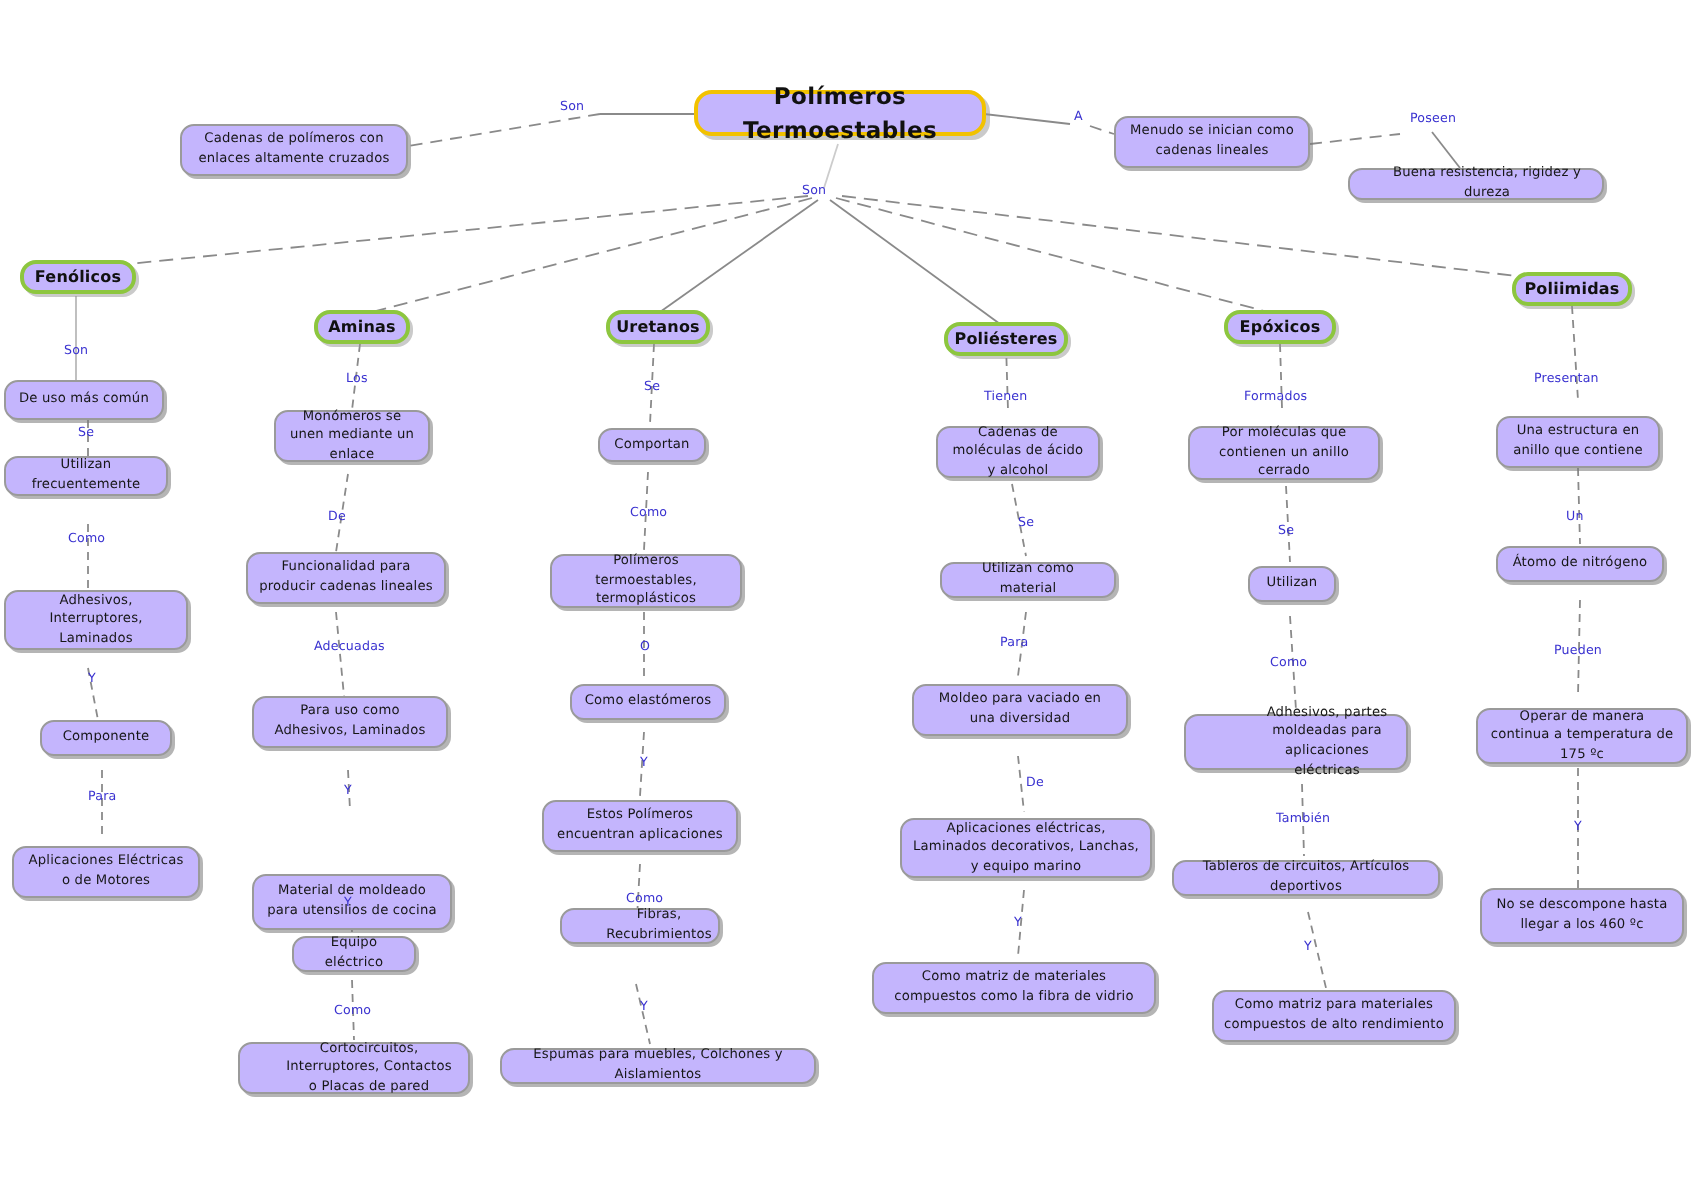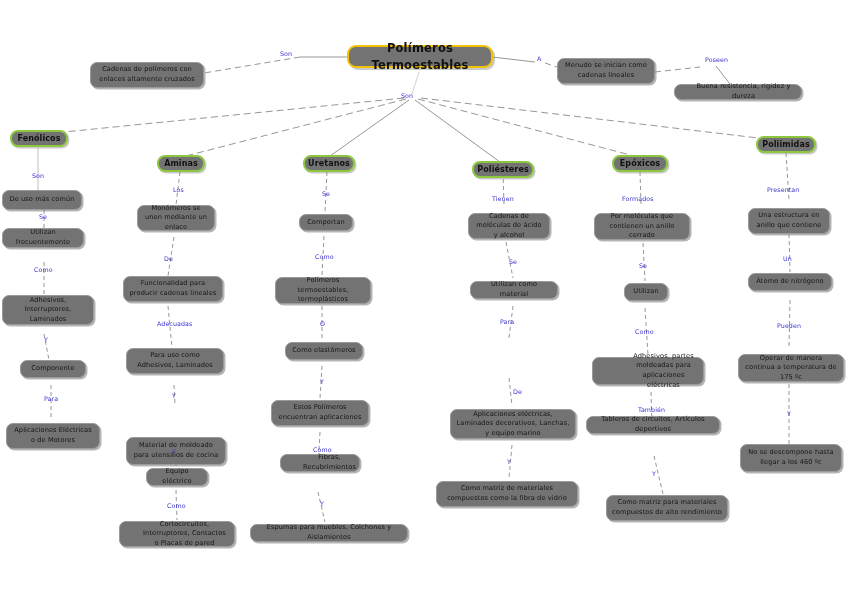--- a/index.html
+++ b/index.html
@@ -7,21 +7,21 @@
     width:848px;height:599px;position:relative;overflow:hidden;
     font-family:"DejaVu Sans", sans-serif;
     color:#1a1a1a;
   }
   #canvas{position:absolute;inset:0;}
   svg.links{position:absolute;left:0;top:0;width:848px;height:599px;pointer-events:none;}
 
   .node{
     position:absolute;
     box-sizing:border-box;
-    background:#737373;
+    background:#c4b5fd;
     border:1px solid #9a9a9a;
     border-radius:7px;
     box-shadow:1.5px 1.5px 0 rgba(120,120,120,0.55);
     display:flex;align-items:center;justify-content:center;
     text-align:center;
     font-size:6.6px;
     line-height:1.45;
     padding:3px 5px;
     color:#161616;
     letter-spacing:0.1px;
@@ -191,38 +191,39 @@
   <div class="linklabel" style="left:320px;top:500px;">Y</div>
   <div class="node" style="left:250px;top:524px;width:158px;height:18px;">Espumas para muebles, Colchones y Aislamientos</div>
 
   <div class="linklabel" style="left:492px;top:195px;">Tienen</div>
   <div class="node" style="left:468px;top:213px;width:82px;height:26px;">Cadenas de moléculas de ácido y alcohol</div>
 
   <div class="linklabel" style="left:509px;top:258px;">Se</div>
   <div class="node" style="left:470px;top:281px;width:88px;height:18px;">Utilizan como material</div>
 
   <div class="linklabel" style="left:500px;top:318px;">Para</div>
+  <div class="node" style="left:456px;top:342px;width:108px;height:26px;">Moldeo para vaciado en una diversidad</div>
 
   <div class="linklabel" style="left:513px;top:388px;">De</div>
   <div class="node" style="left:450px;top:409px;width:126px;height:30px;">Aplicaciones eléctricas, Laminados decorativos, Lanchas, y equipo marino</div>
 
   <div class="linklabel" style="left:507px;top:458px;">Y</div>
   <div class="node" style="left:436px;top:481px;width:142px;height:26px;">Como matriz de materiales compuestos como la fibra de vidrio</div>
 
   <div class="linklabel" style="left:622px;top:195px;">Formados</div>
   <div class="node" style="left:594px;top:213px;width:96px;height:27px;">Por moléculas que contienen un anillo cerrado</div>
 
   <div class="linklabel" style="left:639px;top:262px;">Se</div>
   <div class="node" style="left:624px;top:283px;width:44px;height:18px;">Utilizan</div>
 
   <div class="linklabel" style="left:635px;top:328px;">Como</div>
   <div class="node" style="left:592px;top:357px;width:112px;height:28px;padding-left:36px;">Adhesivos, partes moldeadas para aplicaciones eléctricas</div>
 
   <div class="linklabel" style="left:638px;top:406px;">También</div>
-  <div class="node" style="left:586px;top:416px;width:134px;height:18px;">Tableros de circuitos, Artículos deportivos</div>
+  <div class="node" style="left:586px;top:430px;width:134px;height:18px;">Tableros de circuitos, Artículos deportivos</div>
 
   <div class="linklabel" style="left:652px;top:470px;">Y</div>
   <div class="node" style="left:606px;top:495px;width:122px;height:26px;">Como matriz para materiales compuestos de alto rendimiento</div>
 
   <div class="linklabel" style="left:767px;top:186px;">Presentan</div>
   <div class="node" style="left:748px;top:208px;width:82px;height:26px;">Una estructura en anillo que contiene</div>
 
   <div class="linklabel" style="left:783px;top:255px;">Un</div>
   <div class="node" style="left:748px;top:273px;width:84px;height:18px;">Átomo de nitrógeno</div>
 

